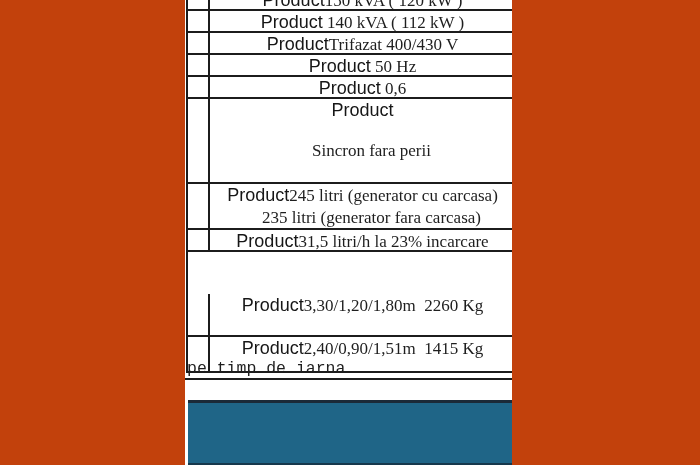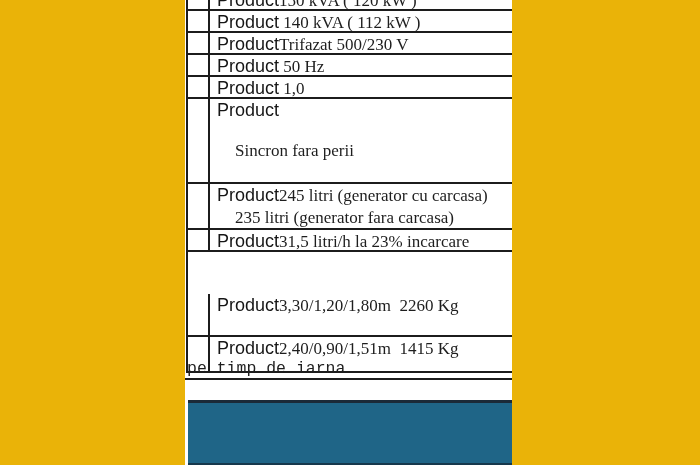--- a/index.html
+++ b/index.html
@@ -6,21 +6,22 @@
   body {
     width: 700px; height: 465px;
     background: #fafafa;
     font-family: "Liberation Sans", sans-serif;
     overflow: hidden;
   }
   .stage {
     position: relative;
     width: 700px; height: 465px;
     overflow: hidden;
-    background: #eab308;
+    background: #c2410c;
+    text-align: center;
   }
   
   .content-column {
     position: absolute;
     left: 185px; top: 0;
     width: 327px; height: 465px;
     background: #ffffff;
   }
   
   .spec-table {
@@ -115,31 +116,31 @@
       <div class="cell-content"><span class="plabel">Product</span><span class="pval">150 kVA ( 120 kW )</span></div>
     </div>
 
     <div class="spec-row r-h22">
       <div class="cell-spacer"></div>
       <div class="cell-content"><span class="plabel">Product</span><span class="pval"> 140 kVA ( 112 kW )</span></div>
     </div>
 
     <div class="spec-row r-h22">
       <div class="cell-spacer"></div>
-      <div class="cell-content"><span class="plabel">Product</span><span class="pval">Trifazat 500/230 V</span></div>
+      <div class="cell-content"><span class="plabel">Product</span><span class="pval">Trifazat 400/430 V</span></div>
     </div>
 
     <div class="spec-row r-h22">
       <div class="cell-spacer"></div>
       <div class="cell-content"><span class="plabel">Product</span><span class="pval"> 50 Hz</span></div>
     </div>
 
     <div class="spec-row r-h22">
       <div class="cell-spacer"></div>
-      <div class="cell-content"><span class="plabel">Product</span><span class="pval"> 1,0</span></div>
+      <div class="cell-content"><span class="plabel">Product</span><span class="pval"> 0,6</span></div>
     </div>
 
 
     <div class="spec-row r-h85">
       <div class="cell-spacer"></div>
       <div class="cell-content"><span class="plabel">Product</span><span class="pval"></span><span class="val-line2">Sincron fara perii</span></div>
     </div>
 
     <div class="spec-row r-h46">
       <div class="cell-spacer"></div>

